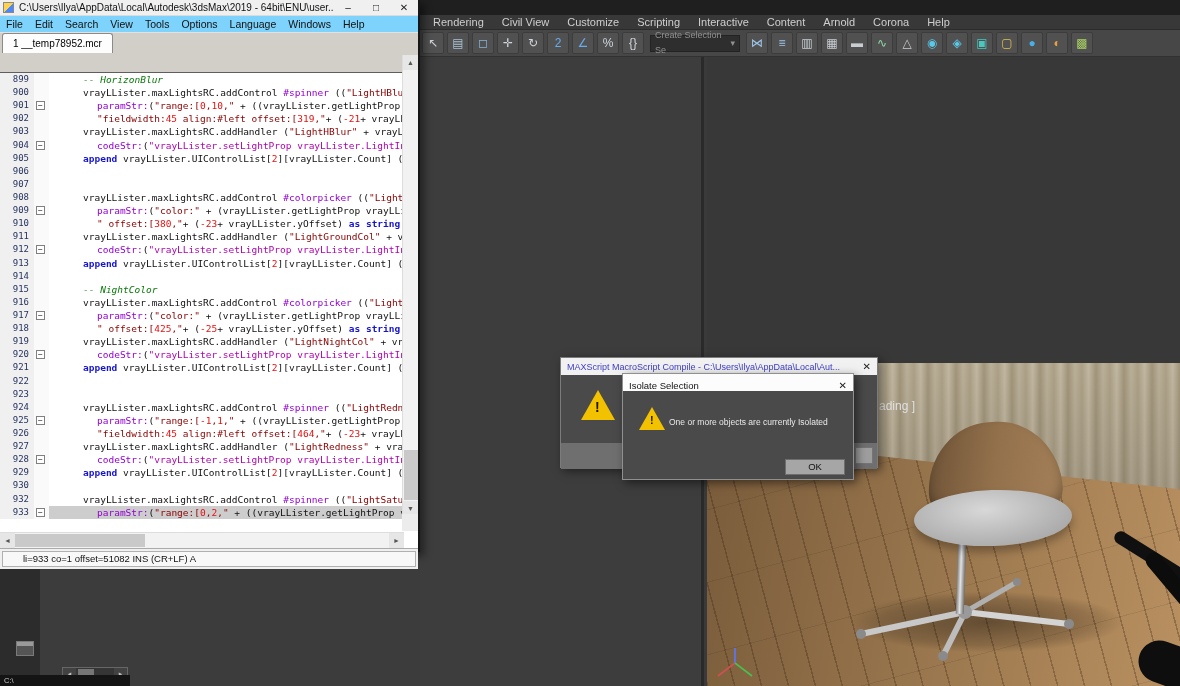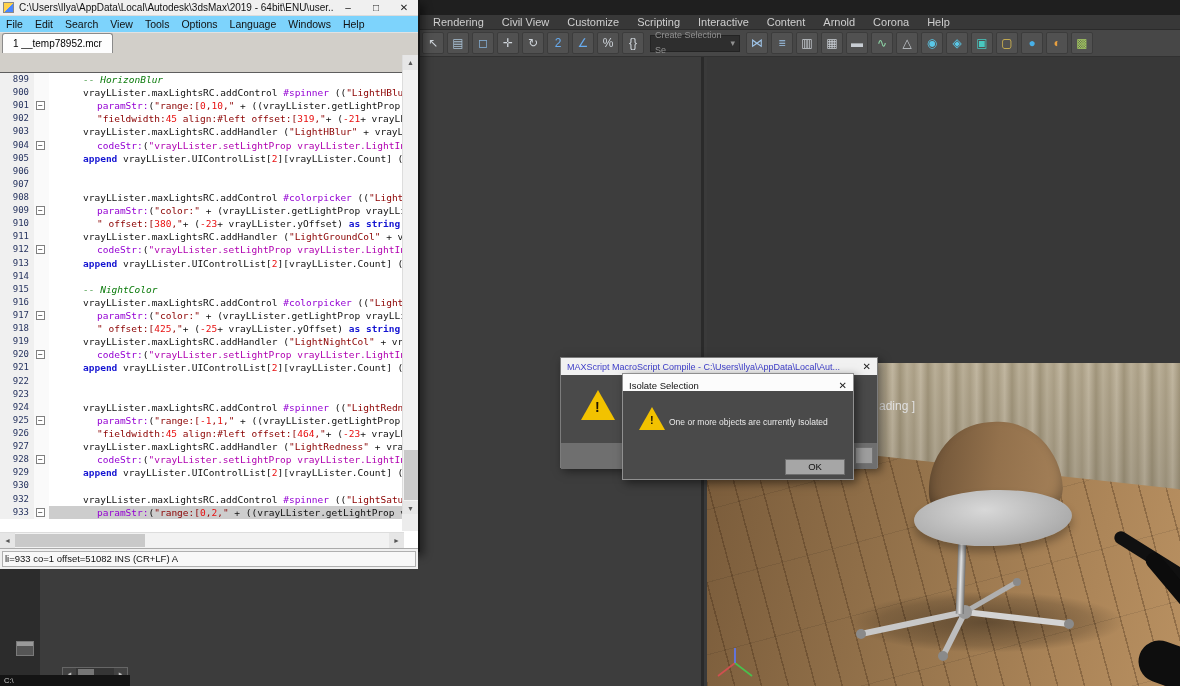--- a/index.html
+++ b/index.html
@@ -132,21 +132,21 @@
   .vs-arrow { height:15px; background:#e6e6e6; color:#555; font-size:7px; text-align:center; line-height:15px; }
   .vs-down { position:absolute; bottom:0; width:100%; }
   .vs-thumb { position:absolute; top:395px; left:1px; width:14px; height:50px; background:#c9c9c9; }
   .e-hscroll { position:relative; width:404px; height:16px; background:#f2f2f2; border-top:1px solid #ddd; display:flex; }
   .hs-arrow { width:15px; background:#e6e6e6; color:#555; font-size:7px; text-align:center; line-height:15px; }
   .hs-track { flex:1; position:relative; }
   .hs-thumb { position:absolute; left:0; top:1px; width:130px; height:13px; background:#c9c9c9; }
   .hs-corner { position:absolute; right:0; top:514px; width:16px; height:17px; background:#ececec; }
   .e-status { height:21px; background:#f0f0f0; border-top:1px solid #aaa; padding:2px; }
   .e-status .box { height:100%; border:1px solid #b0b0b0; background:#f8f8f8; font-size:9.5px;
-    line-height:14px; padding-left:2px; color:#111; white-space:nowrap; }
+    line-height:14px; padding-left:20px; color:#111; white-space:nowrap; }
 </style>
 </head>
 <body>
 
 <div class="screen">
 
   <div class="max-titlebar"></div>
   <div class="max-menubar">
       <span class="mmi">Rendering</span>
       <span class="mmi">Civil View</span>

